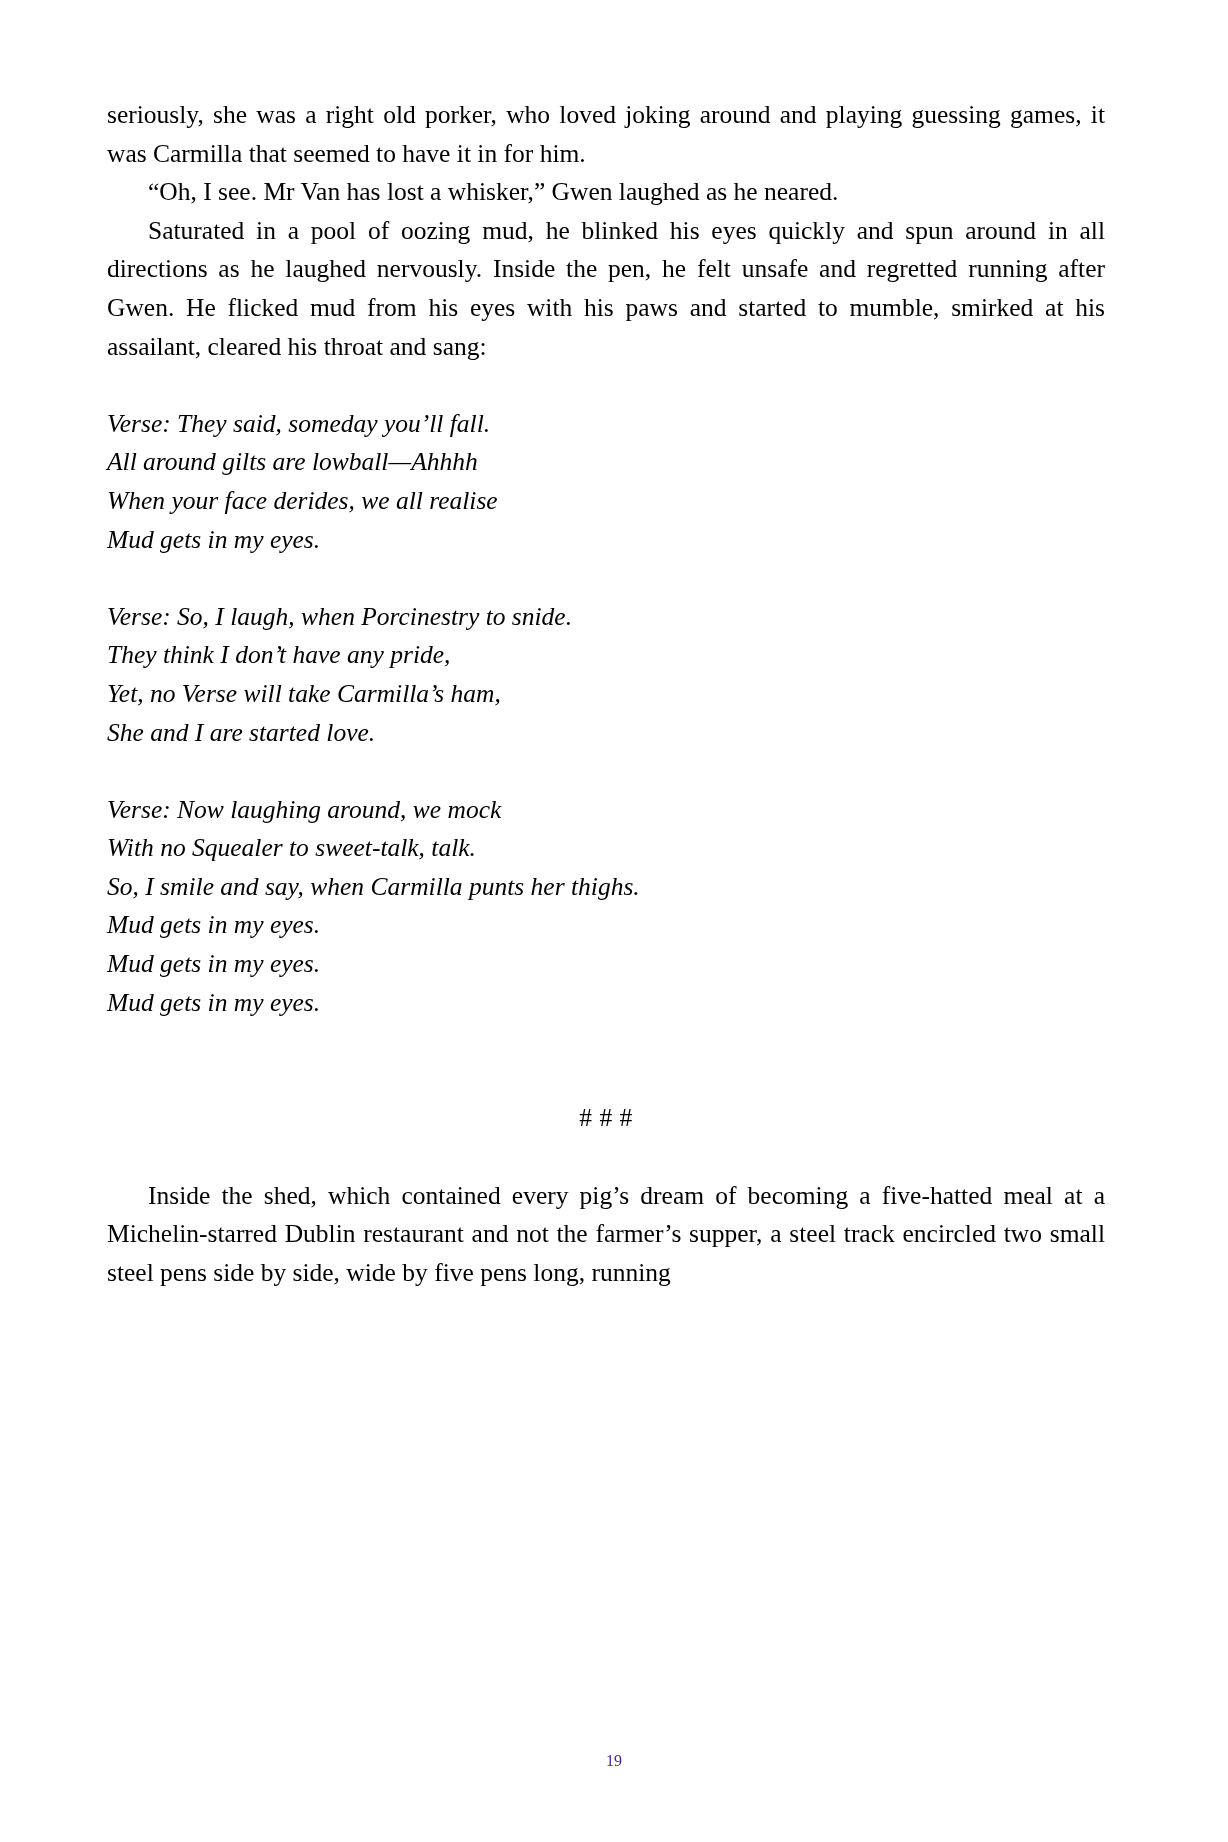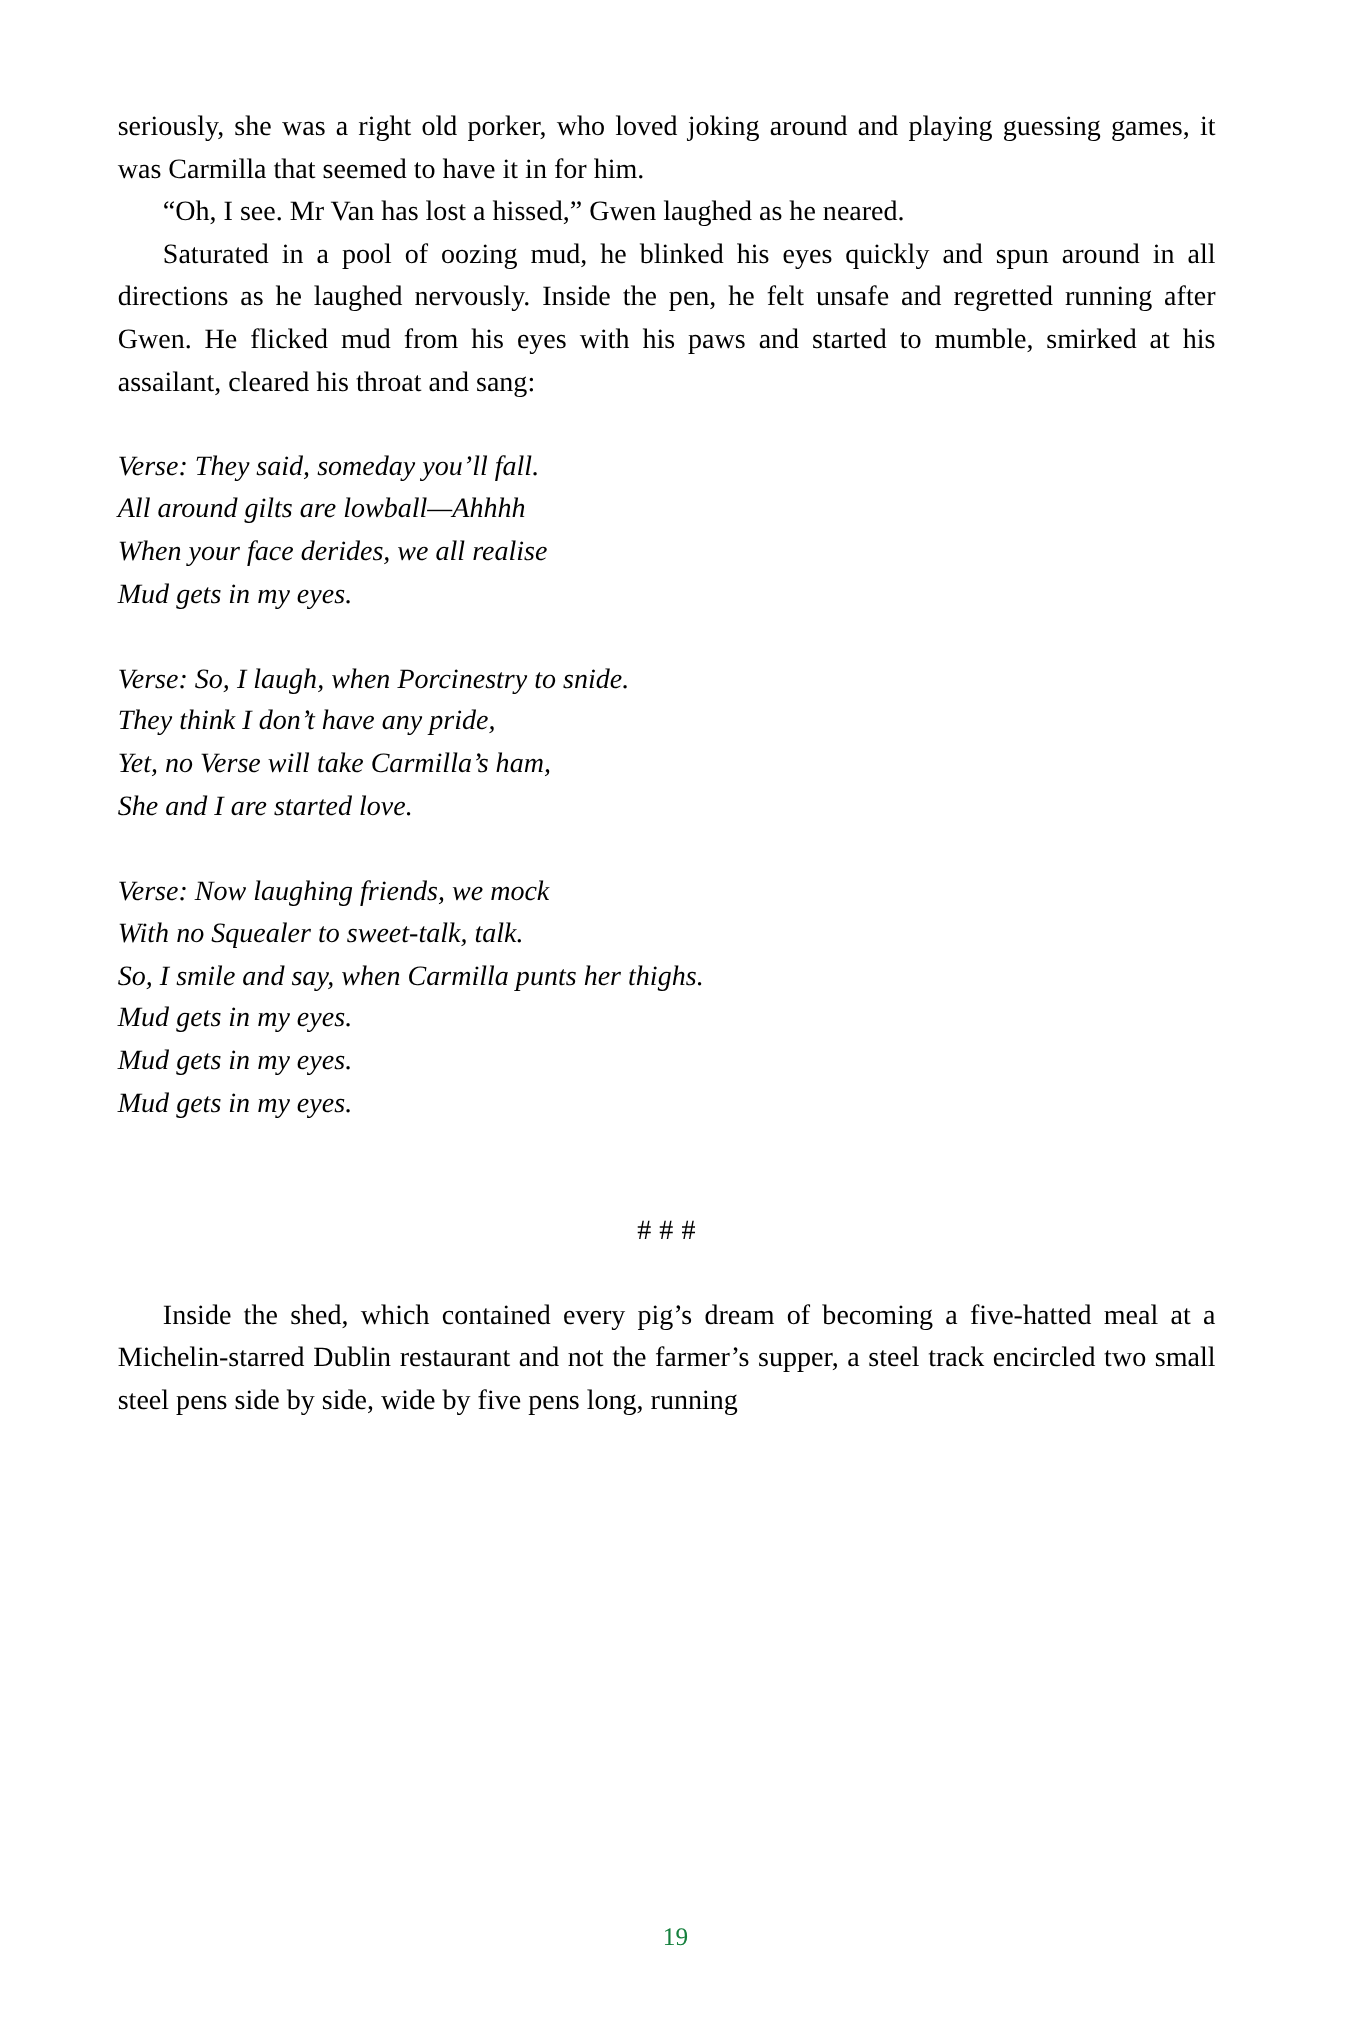--- a/index.html
+++ b/index.html
@@ -64,51 +64,51 @@
     text-align: center;
     letter-spacing: 0.5px;
     color: #000000;
   }
   .page-number {
     position: absolute;
     left: 0;
     right: 0;
     top: 1734px;
     text-align: center;
-    font-size: 23px;
+    font-size: 16px;
     line-height: 30px;
     font-family: "Liberation Serif", "DejaVu Serif", serif;
-    color: #15803d;
+    color: #4c1d95;
   }
 </style>
 </head>
 <body>
 
 <div class="page">
   <div class="content" id="content">
       <p class="body-text noindent">seriously, she was a right old porker, who loved joking around and playing guessing games, it was Carmilla that seemed to have it in for him.</p>
-      <p class="body-text indent">“Oh, I see. Mr Van has lost a hissed,” Gwen laughed as he neared.</p>
+      <p class="body-text indent">“Oh, I see. Mr Van has lost a whisker,” Gwen laughed as he neared.</p>
       <p class="body-text indent">Saturated in a pool of oozing mud, he blinked his eyes quickly and spun around in all directions as he laughed nervously. Inside the pen, he felt unsafe and regretted running after Gwen. He flicked mud from his eyes with his paws and started to mumble, smirked at his assailant, cleared his throat and sang:</p>
       <div class="gap-line">&nbsp;</div>
       <div class="verse-block">
         <div class="verse-line">Verse: They said, someday you’ll fall.</div>
         <div class="verse-line">All around gilts are lowball—Ahhhh</div>
         <div class="verse-line">When your face derides, we all realise</div>
         <div class="verse-line">Mud gets in my eyes.</div>
       </div>
       <div class="gap-line">&nbsp;</div>
       <div class="verse-block">
         <div class="verse-line">Verse: So, I laugh, when Porcinestry to snide.</div>
         <div class="verse-line">They think I don’t have any pride,</div>
         <div class="verse-line">Yet, no Verse will take Carmilla’s ham,</div>
         <div class="verse-line">She and I are started love.</div>
       </div>
       <div class="gap-line">&nbsp;</div>
       <div class="verse-block">
-        <div class="verse-line">Verse: Now laughing friends, we mock</div>
+        <div class="verse-line">Verse: Now laughing around, we mock</div>
         <div class="verse-line">With no Squealer to sweet-talk, talk.</div>
         <div class="verse-line">So, I smile and say, when Carmilla punts her thighs.</div>
         <div class="verse-line">Mud gets in my eyes.</div>
         <div class="verse-line">Mud gets in my eyes.</div>
         <div class="verse-line">Mud gets in my eyes.</div>
       </div>
       <div class="gap-line">&nbsp;</div>
       <div class="gap-line">&nbsp;</div>
       <div class="divider"># # #</div>
       <div class="gap-line">&nbsp;</div>

